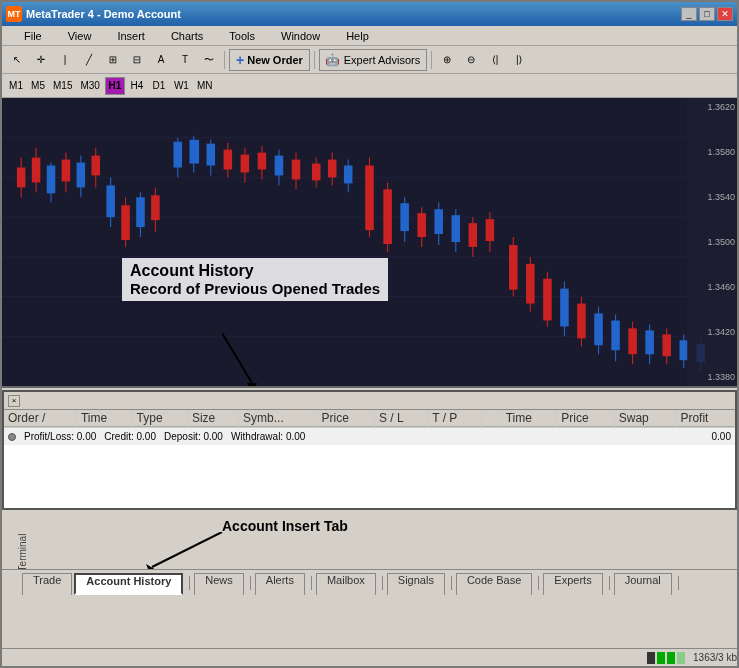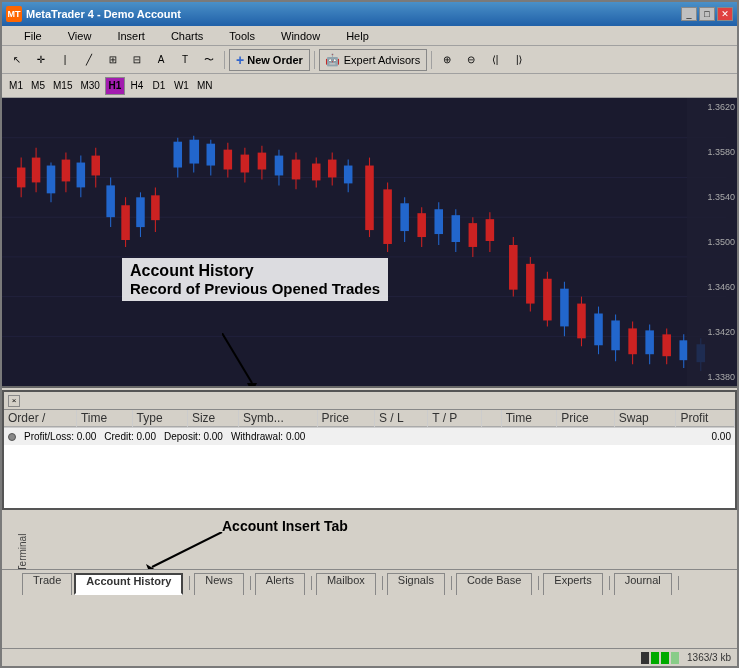--- a/index.html
+++ b/index.html
@@ -340,21 +340,21 @@
       align-self: center;
     }
 
     
     .status-bar {
       height: 18px;
       background: #d4d0c8;
       display: flex;
       align-items: center;
       justify-content: flex-end;
-      padding: 0 6px;
+      padding: 0 0;
       border-top: 1px solid #888;
       font-size: 10px;
       color: #333;
       position: absolute;
       bottom: 0;
       width: 100%;
     }
 
     .status-indicator {
       display: flex;

